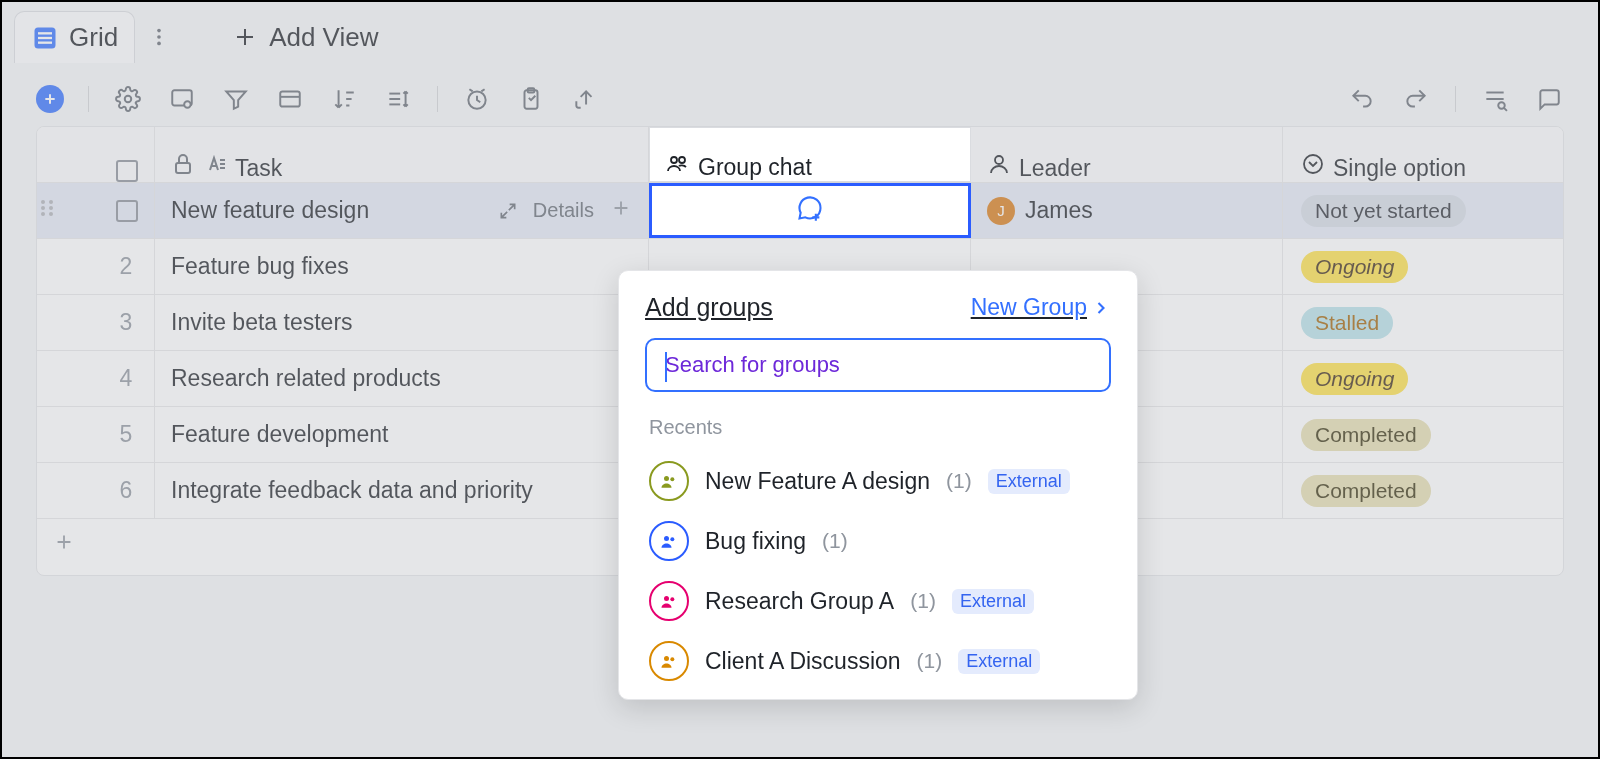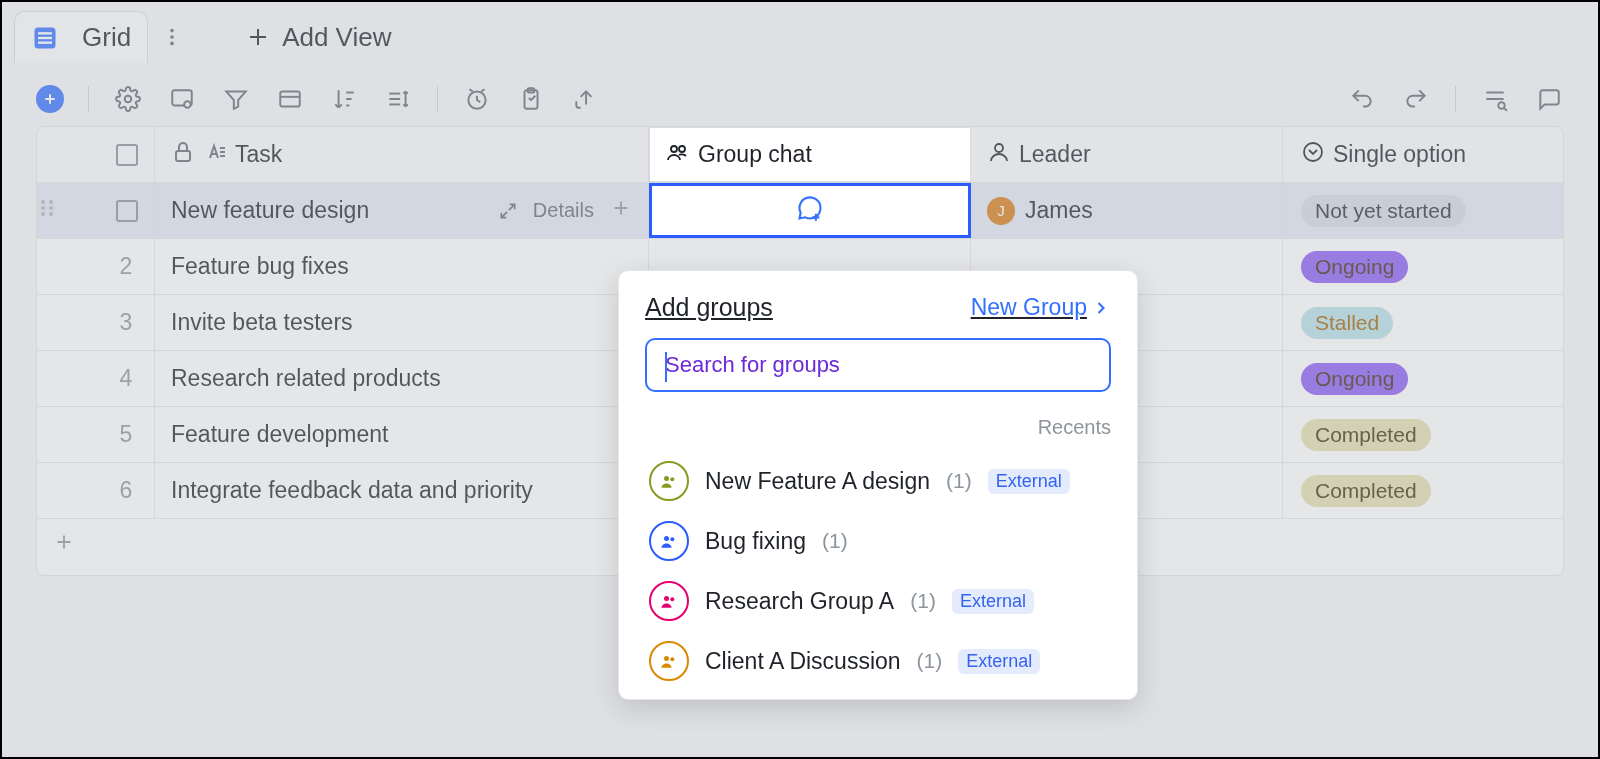--- a/index.html
+++ b/index.html
@@ -3,21 +3,21 @@
 <meta charset="utf-8">
 <style>
   * { box-sizing: border-box; margin: 0; padding: 0; }
   body { font-family: -apple-system, BlinkMacSystemFont, "Segoe UI", sans-serif; background: #f5f6f7; width: 1600px; height: 759px; overflow: hidden; color: #1f2329; }
   .page { position: relative; width: 1600px; height: 759px; border: 2px solid #000; }
 
   .scrim { position: absolute; inset: 0; background: rgba(180,184,190,0.35); pointer-events: none; z-index: 5; }
 
   
   .view-tabs { display: flex; align-items: center; height: 70px; padding: 0 12px; gap: 4px; }
-  .tab-active { display: flex; align-items: center; gap: 23px; padding: 10px 16px; border: 1px solid #dadce0; border-bottom: none; border-radius: 10px 10px 0 0; background: #fcfcfd; font-size: 26px; font-weight: 500; }
+  .tab-active { display: flex; align-items: center; gap: 10px; padding: 10px 16px; border: 1px solid #dadce0; border-bottom: none; border-radius: 10px 10px 0 0; background: #fcfcfd; font-size: 26px; font-weight: 500; }
   .tab-active .grid-icon { color: #3370ff; }
   .grid-icon svg { width: 28px; height: 28px; display: block; }
   .more-btn { width: 40px; height: 40px; display: flex; align-items: center; justify-content: center; color: #646a73; border-radius: 6px; }
   .add-view { display: flex; align-items: center; gap: 12px; padding: 10px 18px; margin-left: 32px; font-size: 26px; color: #1f2329; font-weight: 500; }
   .plus-icon svg, .icon svg { width: 24px; height: 24px; display: block; }
 
   
   .toolbar { display: flex; align-items: center; height: 54px; padding: 0 34px; gap: 24px; color: #646a73; }
   .toolbar .divider { width: 1px; height: 26px; background: #d3d4d7; }
   .add-circle { width: 28px; height: 28px; border-radius: 50%; background: #3370ff; color: #fff; display: flex; align-items: center; justify-content: center; }
@@ -25,21 +25,21 @@
   .tool-btn { width: 30px; height: 30px; display: flex; align-items: center; justify-content: center; cursor: pointer; }
   .tool-btn svg { width: 26px; height: 26px; }
   .spacer { flex: 1; }
 
   
   .table-wrap { padding: 0 34px; }
   .table { border: 1px solid #e4e5e8; border-radius: 8px; background: #fff; overflow: hidden; }
   .row { display: flex; align-items: stretch; border-bottom: 1px solid #e6e7e9; min-height: 56px; }
   .row:last-child { border-bottom: none; }
   .header-row { background: #fafbfc; font-weight: 500; font-size: 22px; color: #1f2329; }
-  .header-row .cell { display: flex; align-items: center; gap: 8px; }
+  .header-row .cell { display: flex; align-items: flex-end; gap: 8px; }
 
   .cell { display: flex; align-items: center; padding: 0 16px; border-right: 1px solid #e6e7e9; font-size: 23px; }
   .cell:last-child { border-right: none; }
   .col-sel { width: 118px; justify-content: flex-end; gap: 10px; position: relative; }
   .col-task { width: 494px; position: relative; }
   .col-chat { width: 322px; }
   .col-leader { width: 312px; }
   .col-status { flex: 1; padding-left: 18px; }
 
   .drag-dots { color: #b0b3b8; position: absolute; left: 2px; }
@@ -55,36 +55,36 @@
   .row-active { background: #e3e9f5; }
 
   .active-chat-cell { background: #fff; border: 3px solid #2b5cff; display: flex; align-items: center; justify-content: center; position: relative; z-index: 8; }
   .chat-plus-icon { color: #3370ff; }
   .chat-plus-icon svg { width: 28px; height: 28px; }
 
   .avatar { width: 28px; height: 28px; border-radius: 50%; background: #d97b18; color: #fff; font-size: 15px; display: flex; align-items: center; justify-content: center; margin-right: 10px; }
 
   .pill { display: inline-flex; align-items: center; padding: 4px 14px; border-radius: 16px; font-size: 21px; font-weight: 500; }
   .p-notstarted { background: #d5dae4; color: #2b2f36; }
-  .p-ongoing { background: #8b5cf6; color: #3d2a15; }
+  .p-ongoing { background: #fde047; color: #3d2a15; font-style: italic; }
   .p-stalled { background: #b7e1e8; color: #a16207; }
   .p-completed { background: #e5ddb0; color: #3a3410; }
 
   .add-row { padding: 12px 16px; color: #8f959e; }
 
   
   .popover { position: absolute; left: 616px; top: 268px; width: 520px; background: #fff; border: 1px solid #e4e5e8; border-radius: 10px; box-shadow: 0 8px 28px rgba(0,0,0,0.14); z-index: 20; padding: 22px 26px 8px; }
   .popover-header { display: flex; align-items: center; justify-content: space-between; margin-bottom: 16px; text-decoration: underline; }
   .popover-title { font-size: 25px; font-weight: 500; }
   .new-group { display: flex; align-items: center; gap: 4px; color: #3370ff; font-size: 23px; font-weight: 500; }
   .new-group svg { width: 20px; height: 20px; }
   .search-box { width: 100%; height: 54px; border: 2px solid #3370ff; border-radius: 10px; padding: 0 18px; font-size: 22px; color: #6d28d9; display: flex; align-items: center; position: relative; }
   .search-box .caret { position: absolute; left: 18px; top: 12px; width: 2px; height: 30px; background: #3370ff; animation: blink 1s step-end infinite; }
   @keyframes blink { 50% { opacity: 0; } }
-  .section-label { font-size: 20px; color: #8f959e; margin: 24px 0 12px 4px; text-align: right; }
+  .section-label { font-size: 20px; color: #8f959e; margin: 24px 0 12px 4px; }
   .group-item { display: flex; align-items: center; gap: 16px; padding: 10px 4px; cursor: pointer; }
   .group-av { width: 40px; height: 40px; border-radius: 50%; border: 2px solid; display: flex; align-items: center; justify-content: center; }
   .group-av svg { width: 20px; height: 20px; }
   .g-olive { border-color: #8a9a1f; color: #8a9a1f; }
   .g-blue  { border-color: #2b5cff; color: #2b5cff; }
   .g-pink  { border-color: #e6006f; color: #e6006f; }
   .g-amber { border-color: #d98900; color: #d98900; }
   .group-name { font-size: 23px; }
   .group-count { font-size: 21px; color: #8f959e; }
   .ext-badge { font-size: 18px; color: #3464f0; background: #e4ebfd; border-radius: 6px; padding: 2px 8px; font-weight: 500; }

